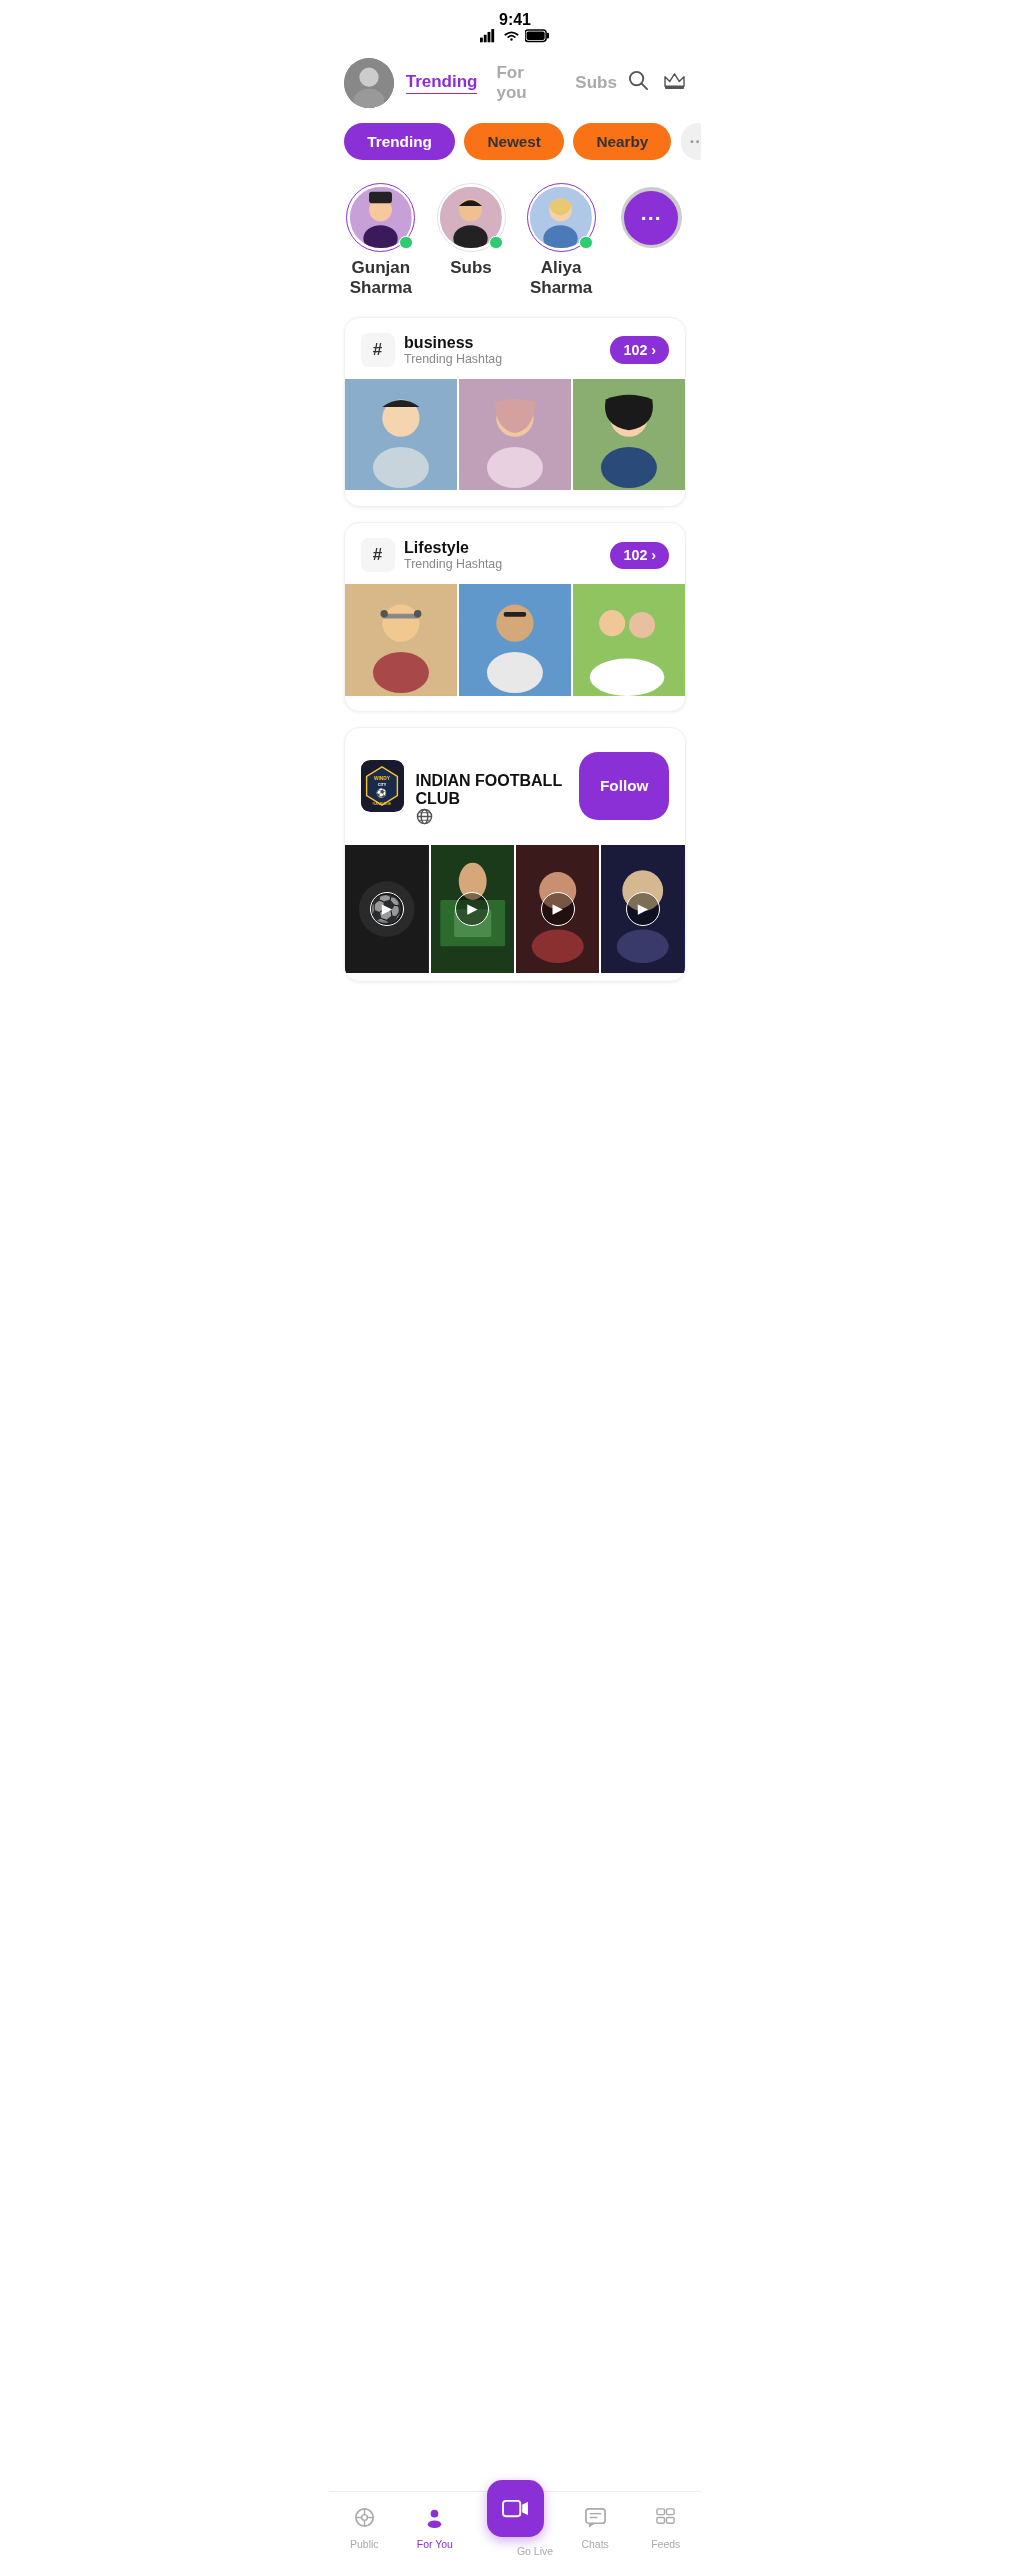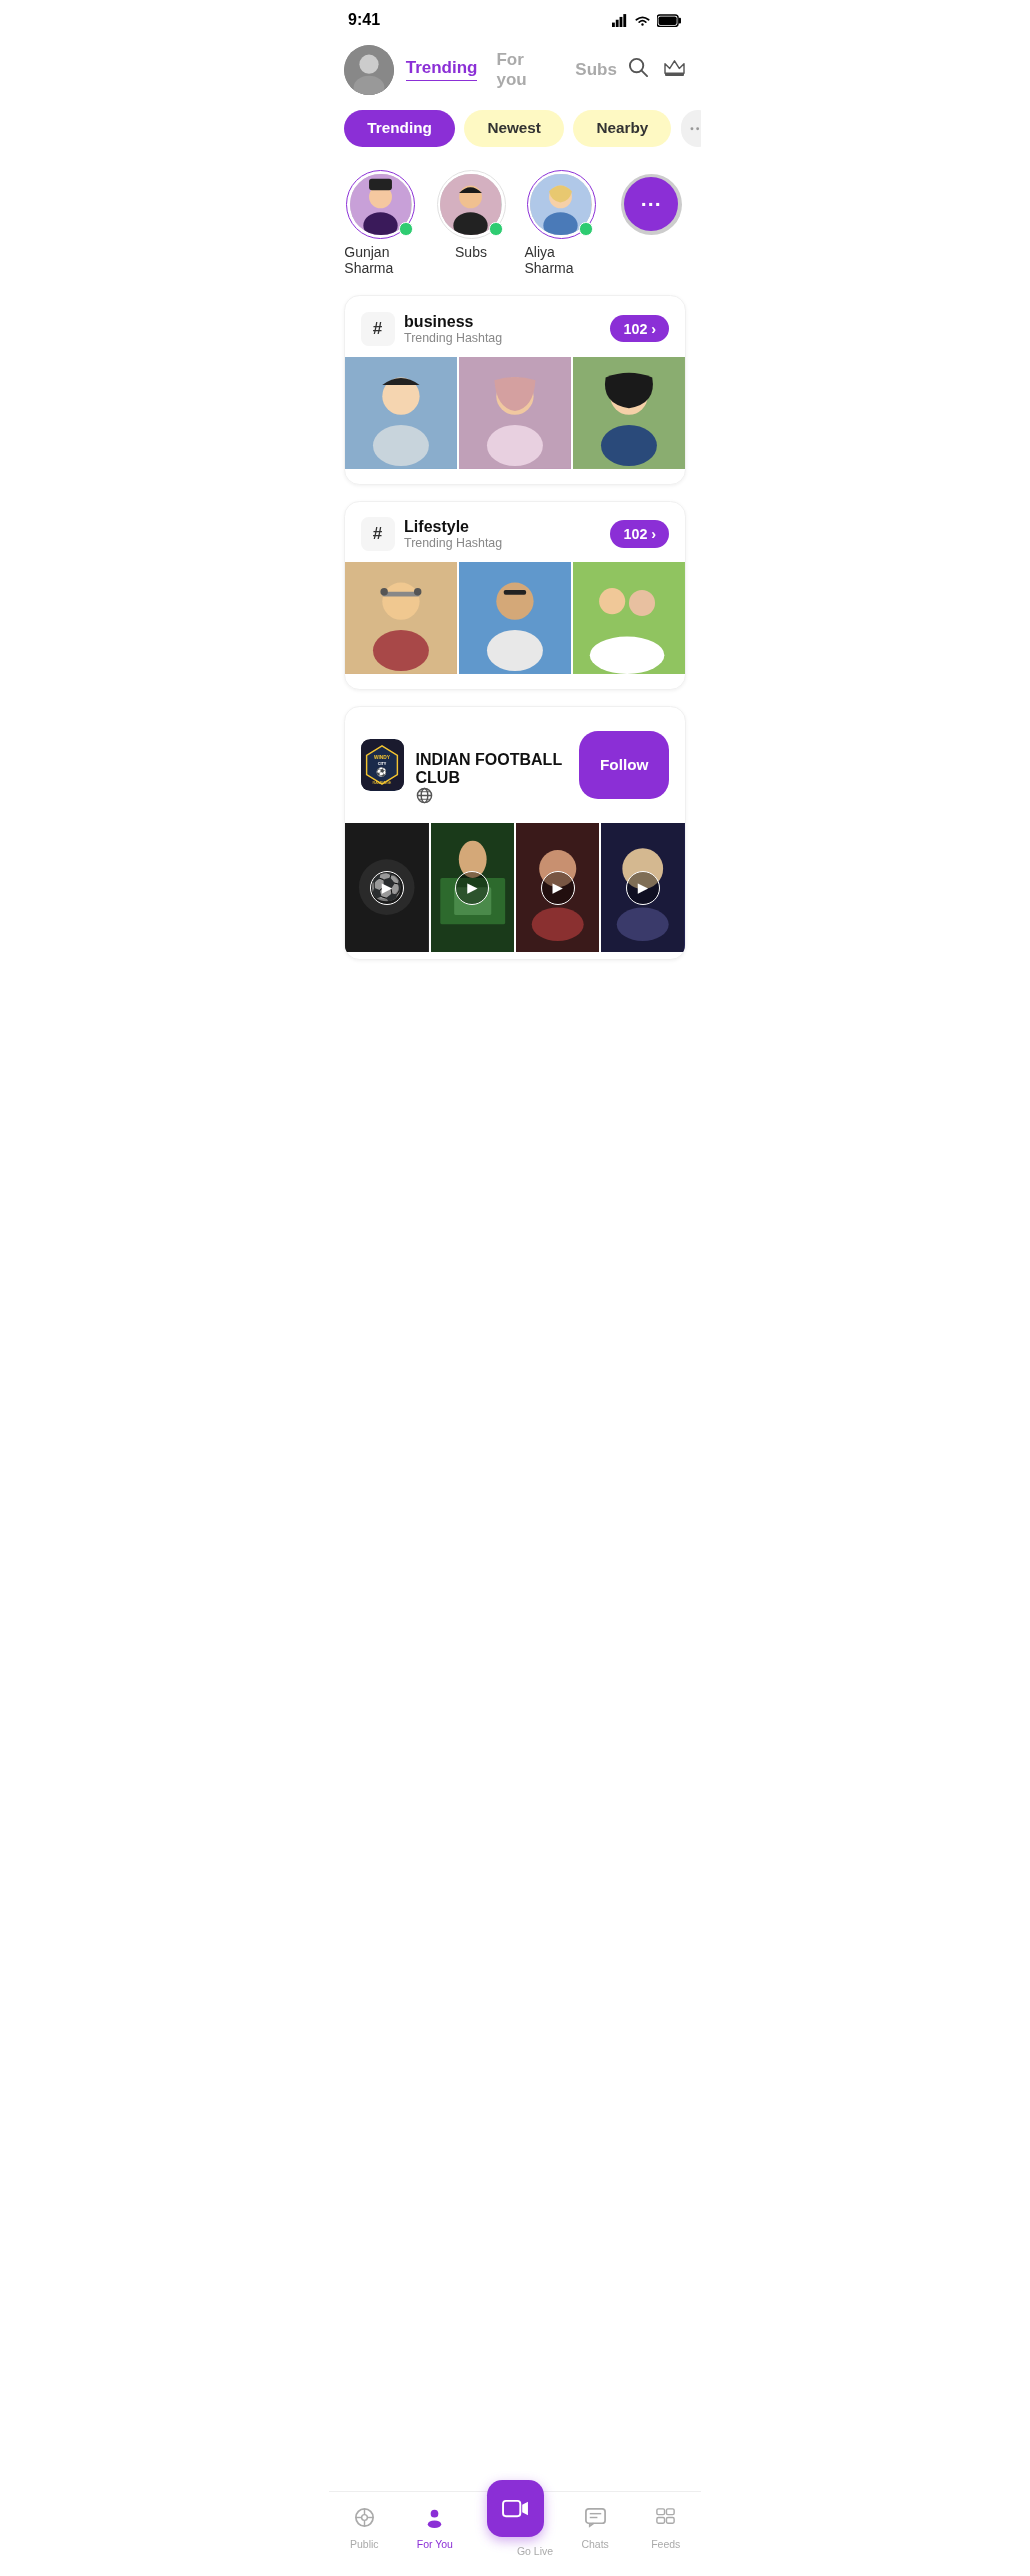--- a/index.html
+++ b/index.html
@@ -12,20 +12,21 @@
       overflow-x: hidden;
     }
 
     
     .status-bar {
       display: flex;
       justify-content: space-between;
       align-items: center;
       padding: 11.4px 19px 7.6px;
       background: #fff;
+      flex-direction: column;
     }
     .status-time { font-size: 16px; font-weight: 700; color: #000; }
     .status-icons { display: flex; align-items: center; gap: 5.7px; }
 
     
     .header {
       display: flex;
       align-items: center;
       padding: 7.6px 15.3px 15.3px;
       gap: 11.4px;
@@ -83,21 +84,21 @@
       cursor: pointer;
       white-space: nowrap;
       flex-shrink: 0;
     }
     .filter-pill.active {
       background: #8B2FD6;
       color: #fff;
       border: none;
     }
     .filter-pill.inactive {
-      background: #fef9c3;
+      background: #f97316;
       color: #333;
       border: none;
     }
     .filter-pill.partial {
       background: #f0f0f0;
       color: #333;
       border: none;
       width: 34px;
       padding: 9.5px 0;
       overflow: hidden;
@@ -141,24 +142,25 @@
       bottom: 2.9px; right: 2.9px;
       width: 13.4px; height: 13.4px;
       border-radius: 50%;
       background: #2ecc71;
       border: 1.9px solid #fff;
     }
     .story-no-ring .story-ring {
       border-color: transparent;
     }
     .story-label {
-      font-size: 14px;
+      font-size: 17px;
       color: #333;
-      text-align: left;
+      text-align: center;
       max-width: 76px;
+      font-weight: bold;
     }
     .story-more {
       position: absolute;
       inset: 3.8px;
       border-radius: 50%;
       background: #8B2FD6;
       display: flex; align-items: center; justify-content: center;
       color: #fff; font-size: 21px; font-weight: bold;
     }
 

